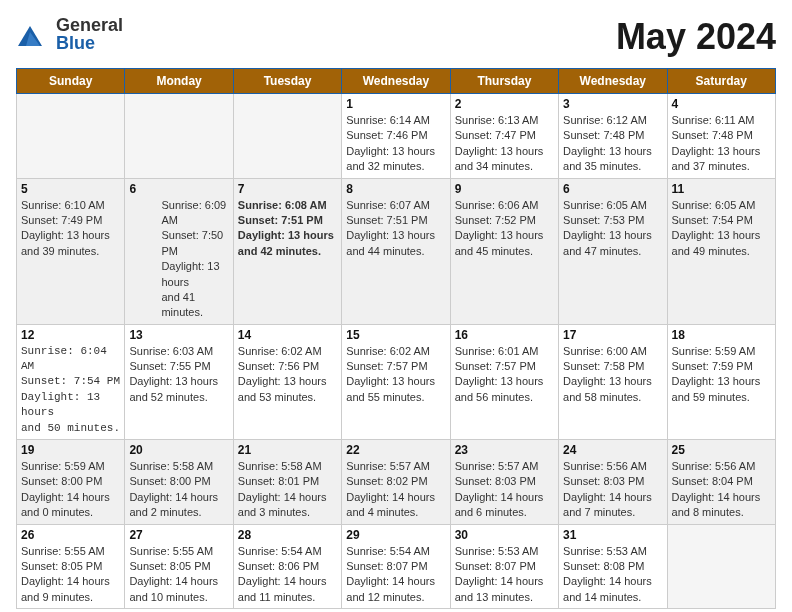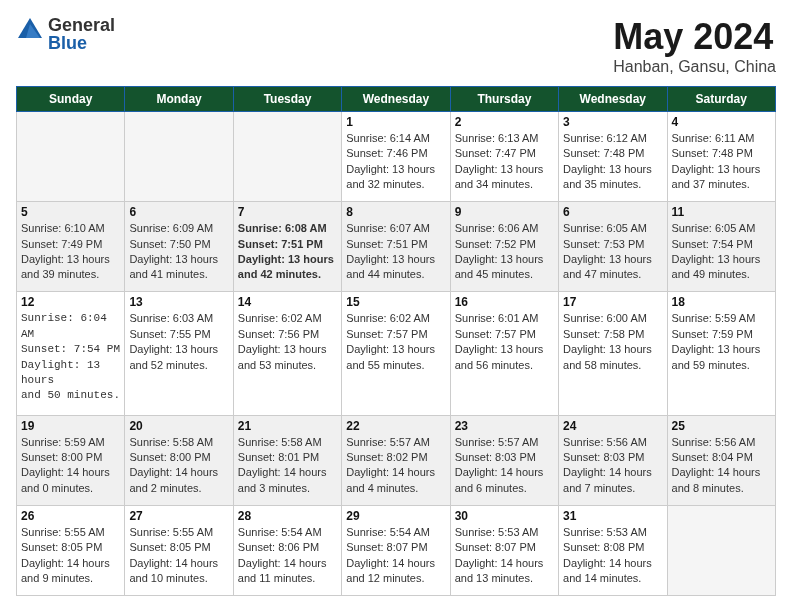--- a/index.html
+++ b/index.html
@@ -18,21 +18,22 @@
       flex-direction: column;
     }
     .header {
       display: flex;
       justify-content: space-between;
       align-items: flex-start;
       margin-bottom: 10px;
     }
     .logo {
       display: flex;
-      align-items: flex-start;
+      align-items: flex-end;
+      gap: 8px;
     }
     .logo-text {
       display: flex;
       flex-direction: column;
       font-weight: bold;
       font-size: 18px;
       line-height: 1;
     }
     .logo-general { color: #333; }
     .logo-blue { color: #1a5fa8; }
@@ -53,21 +54,21 @@
       font-size: 16px;
       color: #444;
     }
     .calendar {
       flex: 1;
       border-collapse: collapse;
       width: 100%;
       table-layout: fixed;
     }
     .calendar th {
-      background: #14532d;
+      background: #a16207;
       color: #fff;
       text-align: center;
       font-size: 12px;
       padding: 5px 2px;
       border: 1px solid #1a5fa8;
     }
     .calendar td {
       border: 1px solid #ccc;
       vertical-align: top;
       padding: 3px 4px;
@@ -105,21 +106,20 @@
         <polygon points="14,2 26,22 2,22" fill="#1a5fa8"></polygon>
         <polygon points="14,8 24,22 10,22" fill="#4a90d9" opacity="0.6"></polygon>
       </svg>
       <div class="logo-text">
         <span class="logo-general">General</span>
         <span class="logo-blue">Blue</span>
       </div>
     </div>
     <div class="title-block">
       <div class="month-title">May 2024</div>
-      <div class="location">Hanban, Gansu, China</div>
     </div>
   </div>
 
   <table class="calendar">
     <thead>
       <tr>
       <th>Sunday</th>
           <th>Monday</th>
           <th>Tuesday</th>
           <th>Wednesday</th>
@@ -165,21 +165,21 @@
         <tr class="row-shaded">
           <td>
             <div class="day-number">5</div>
             <div class="day-info" style="white-space: pre-line;">Sunrise: 6:10 AM
 Sunset: 7:49 PM
 Daylight: 13 hours
 and 39 minutes.</div>
           </td>
           <td>
             <div class="day-number">6</div>
-            <div class="day-info" style="white-space: pre-line;">Sunrise: 6:09 AM
+            <div class="day-info" style="white-space: pre-line; margin-left: 32px;">Sunrise: 6:09 AM
 Sunset: 7:50 PM
 Daylight: 13 hours
 and 41 minutes.</div>
           </td>
           <td>
             <div class="day-number">7</div>
             <div class="day-info" style="white-space: pre-line; font-weight: bold;">Sunrise: 6:08 AM
 Sunset: 7:51 PM
 Daylight: 13 hours
 and 42 minutes.</div>

